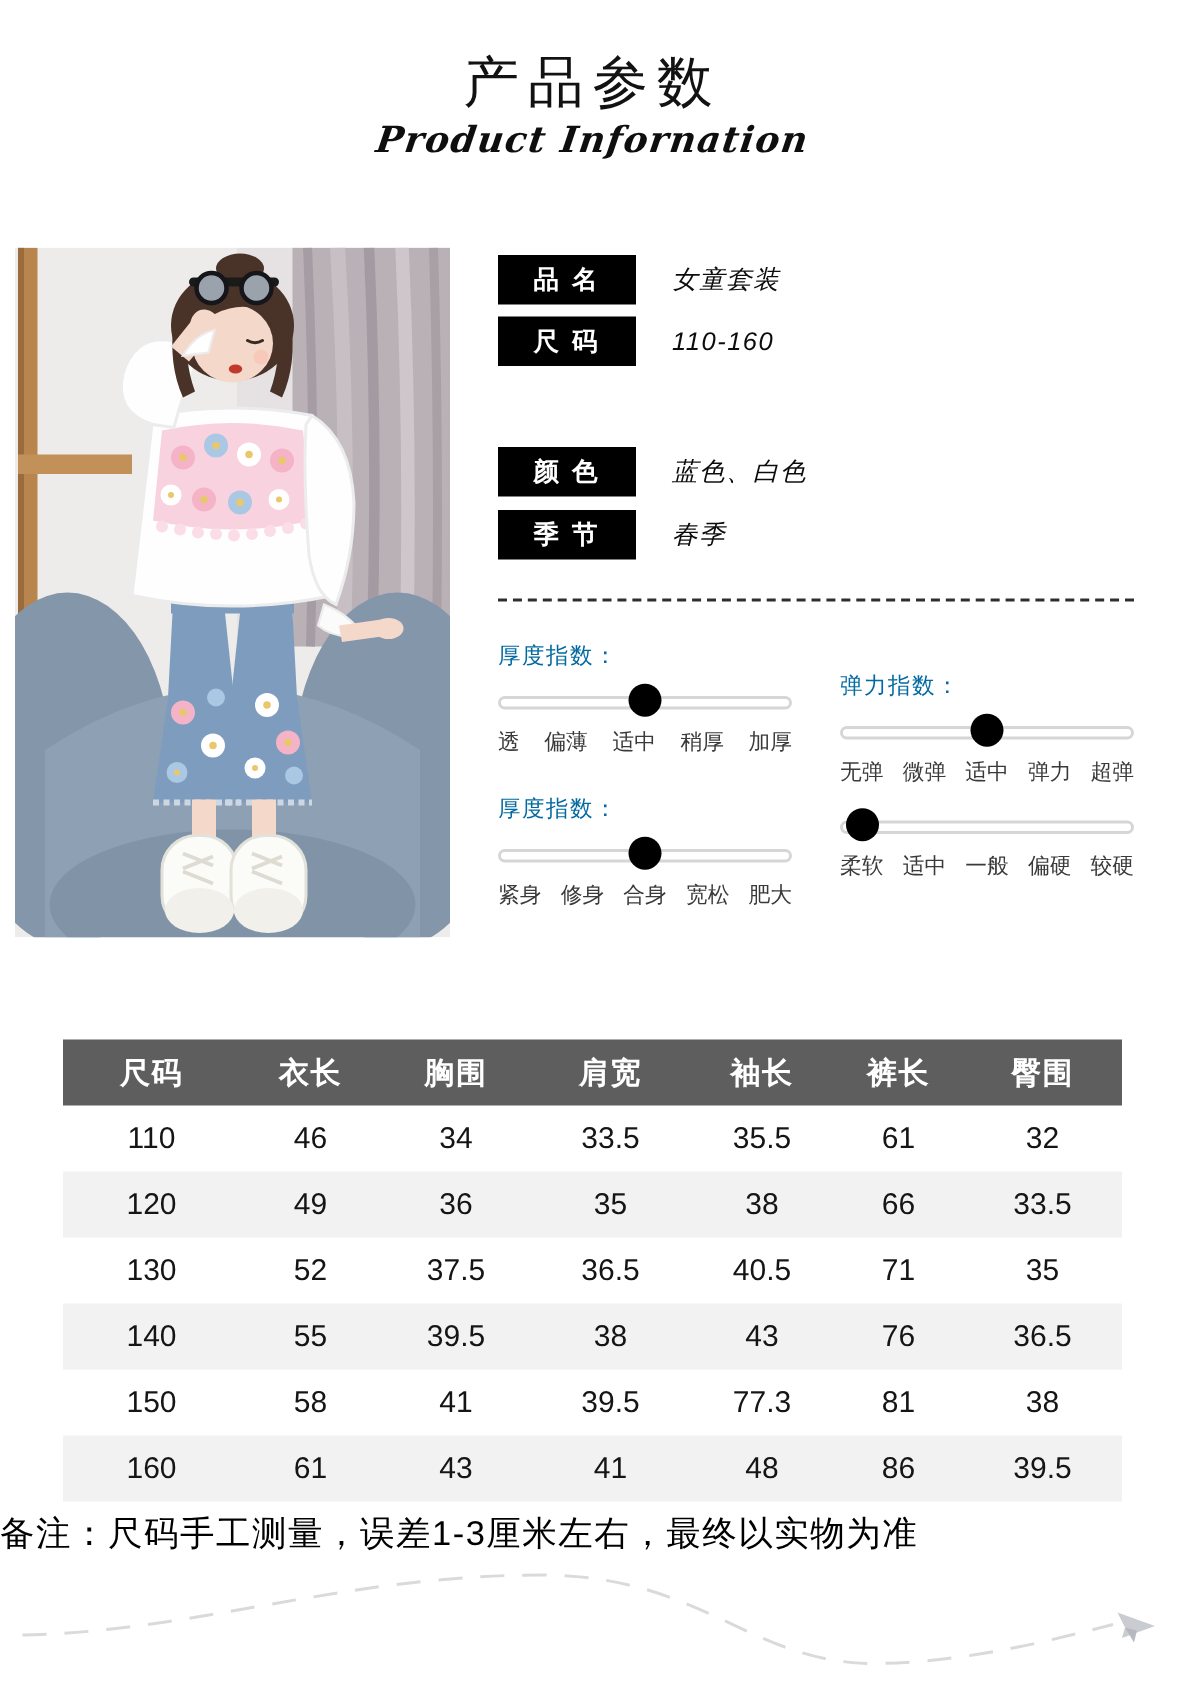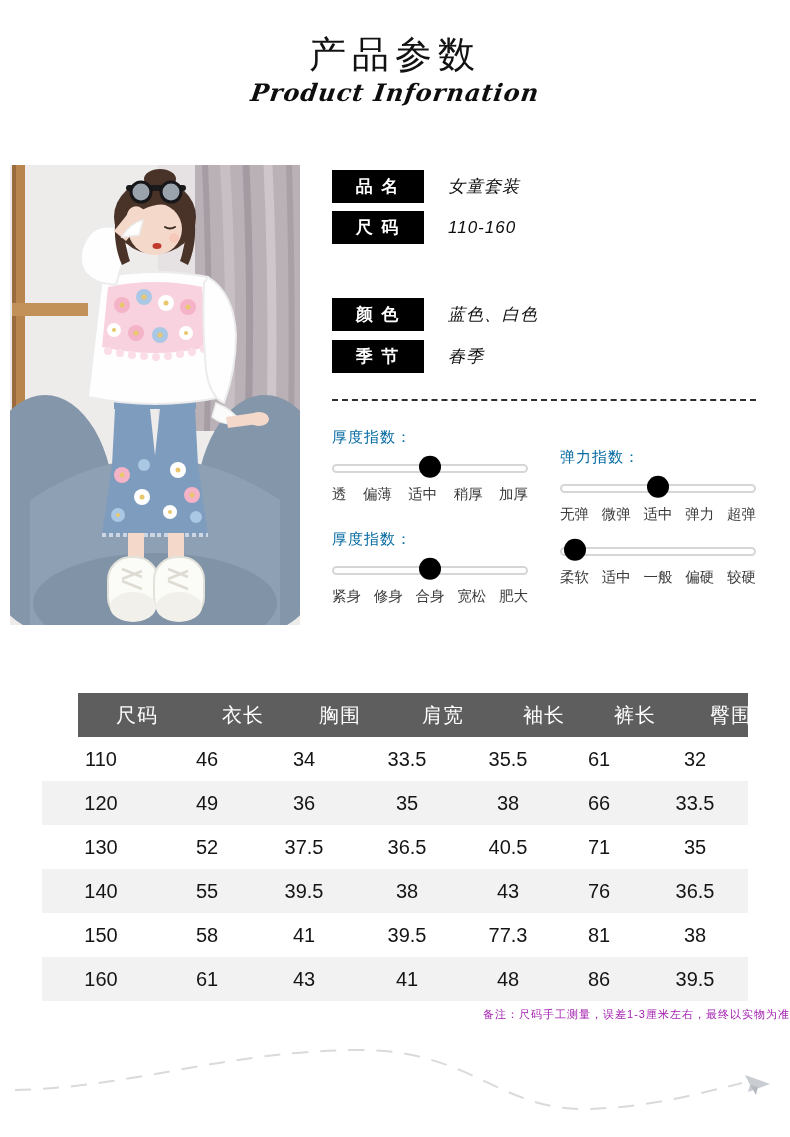--- a/index.html
+++ b/index.html
@@ -46,27 +46,27 @@
     position:absolute; top:50%; left:50%; width:22px; height:22px;
     background:#000; border-radius:50%; transform:translate(-50%,-60%);
   }
   .ticks{ display:flex; justify-content:space-between; margin-top:12px; font-size:14.5px; color:#3a3a3a; }
   
   .size-table{ position:absolute; left:42px; top:693px; width:706px; font-size:20px; }
   .t-row{
     display:grid; grid-template-columns:118px 94px 100px 106px 96px 86px 106px;
     height:44px; align-items:center; text-align:center;
   }
-  .t-head{ background:#5e5e5e; color:#ffffff; font-weight:400; letter-spacing:1px;margin-left:36px; }
+  .t-head{ background:#5e5e5e; color:#ffffff; font-weight:700; letter-spacing:1px; }
   .t-body .t-row{ color:#151515; }
   .t-body .t-row:nth-child(even){ background:#f2f2f2; }
   
   .note{
-    position:absolute; top:1007px; left:0; width:100%; text-align:right;
-    font-size:11px; color:#a21caf; letter-spacing:1px;
+    position:absolute; top:1007px; left:0; width:100%; text-align:left;
+    font-size:23px; color:#000000; letter-spacing:1px;
   }
   .trail{ position:absolute; left:0; top:1040px; width:790px; height:95px; }
 </style>
 </head>
 <body>
 
 <div class="page">
 
   <div class="main-title">产品参数</div>
   <div class="band"></div>

